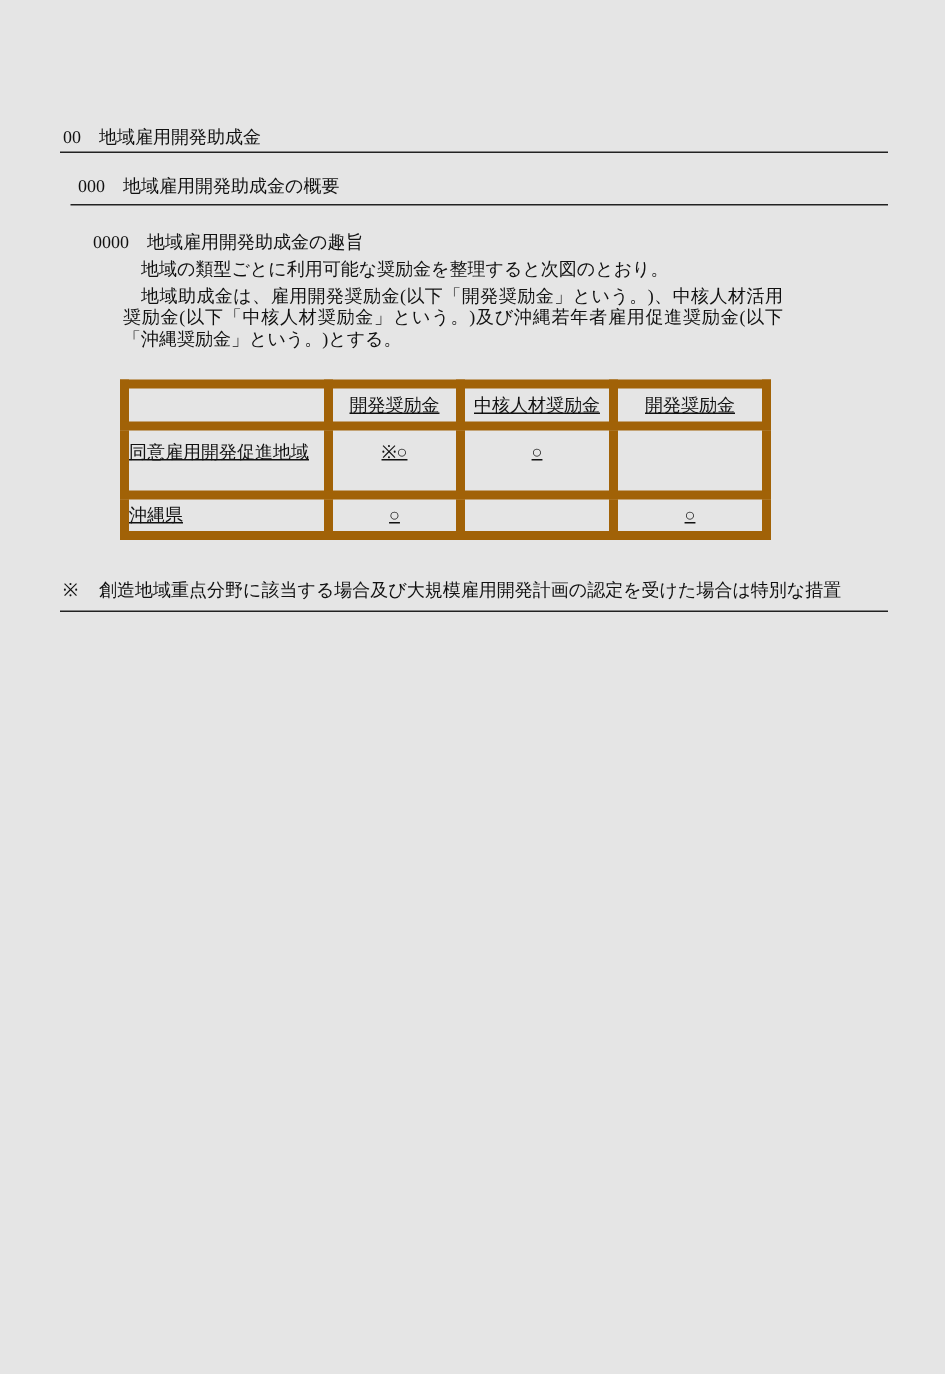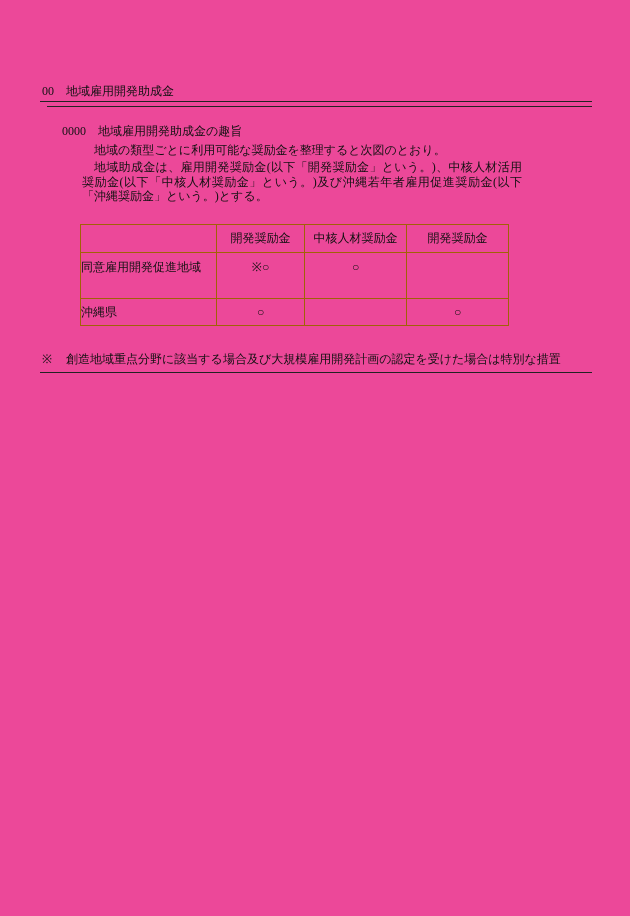--- a/index.html
+++ b/index.html
@@ -1,21 +1,21 @@
 <!DOCTYPE html>
 <html><head>
 <meta charset="utf-8">
 <style>
   * { box-sizing: border-box; }
   html, body { margin: 0; padding: 0; background: #ffffff; }
   .page {
     position: relative;
     width: 630px;
     height: 916px;
-    background: #ec4899;
+    background: #e5e5e5;
     font-family: "Liberation Serif", "DejaVu Serif", serif;
     font-size: 12px;
     color: #111111;
     overflow: hidden;
     line-height: 1.2;
   }
   .h-l1 { padding-top: 84px; margin-left: 42px; }
   .h-l2 { margin-top: 15px; margin-left: 52px; }
   .h-sec { margin-top: 17px; margin-left: 62px; }
   .num { margin-right: 12px; }
@@ -31,23 +31,24 @@
     text-align: justify;
     word-break: break-all;
   }
   p.body2 { margin-top: 4px; }
   table.grant-table {
     margin: 20px 0 0 80px;
     border-collapse: collapse;
     font-size: 12px;
   }
   table.grant-table th, table.grant-table td {
-    border: 1px solid #a16207;
+    border: 6px solid #a16207;
     font-weight: normal;
     padding: 0;
+    text-decoration: underline;
   }
   th.col-label, td.lbl { width: 136px; text-align: left; padding-left: 6px; }
   th.col-a, td.col-a { width: 88px; }
   th.col-b, td.col-b { width: 102px; }
   th.col-c, td.col-c { width: 102px; }
   table.grant-table th { height: 28px; text-align: center; }
   td.mark { text-align: center; }
   tr.row-tall { height: 46px; margin-left: 22px; }
   tr.row-tall td { vertical-align: top; padding-top: 7px; }
   tr.row-short { height: 27px; }
@@ -58,20 +59,23 @@
 </head>
 <body>
 
 <div class="page">
 
   <div class="h-l1">
     <span class="num">00</span><span>地域雇用開発助成金</span>
   </div>
   <div class="rule rule-l1"></div>
 
+  <div class="h-l2">
+    <span class="num">000</span><span>地域雇用開発助成金の概要</span>
+  </div>
   <div class="rule rule-l2"></div>
 
   <div class="section">
     <div class="h-sec">
       <span class="num">0000</span><span>地域雇用開発助成金の趣旨</span>
     </div>
   </div>
 
   <div class="section">
     <p class="body body2">地域の類型ごとに利用可能な奨励金を整理すると次図のとおり。</p>

